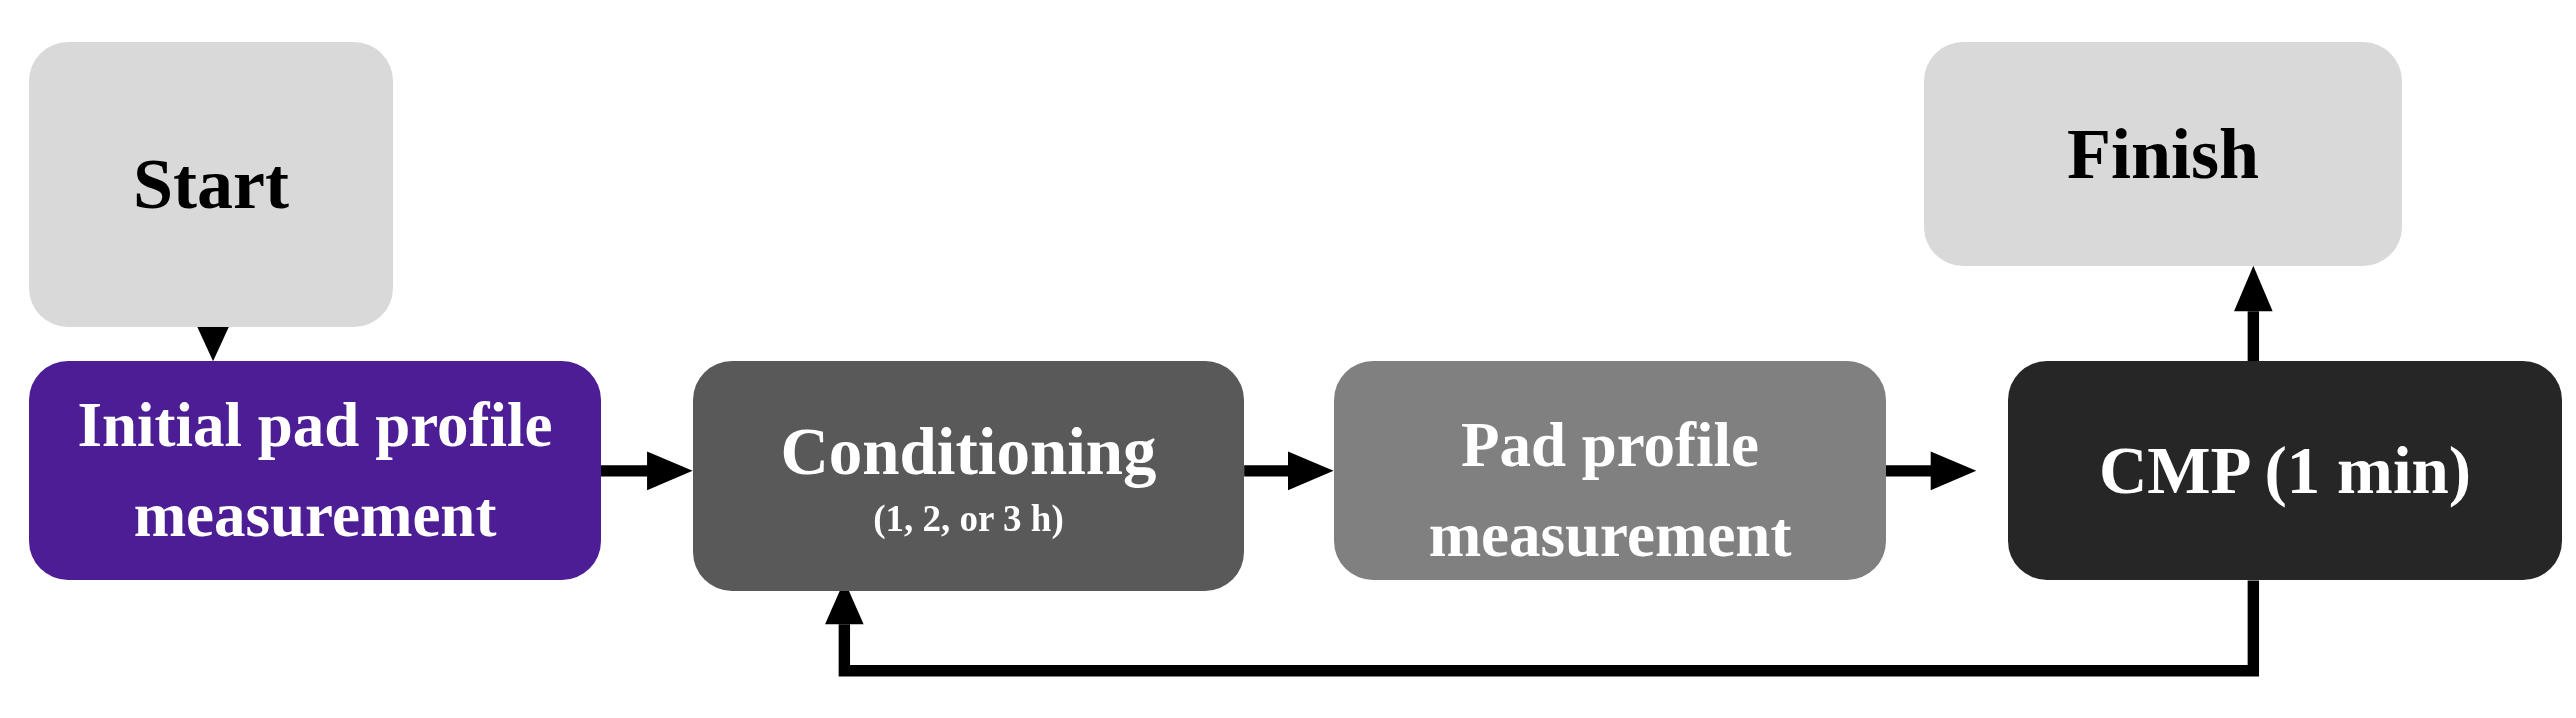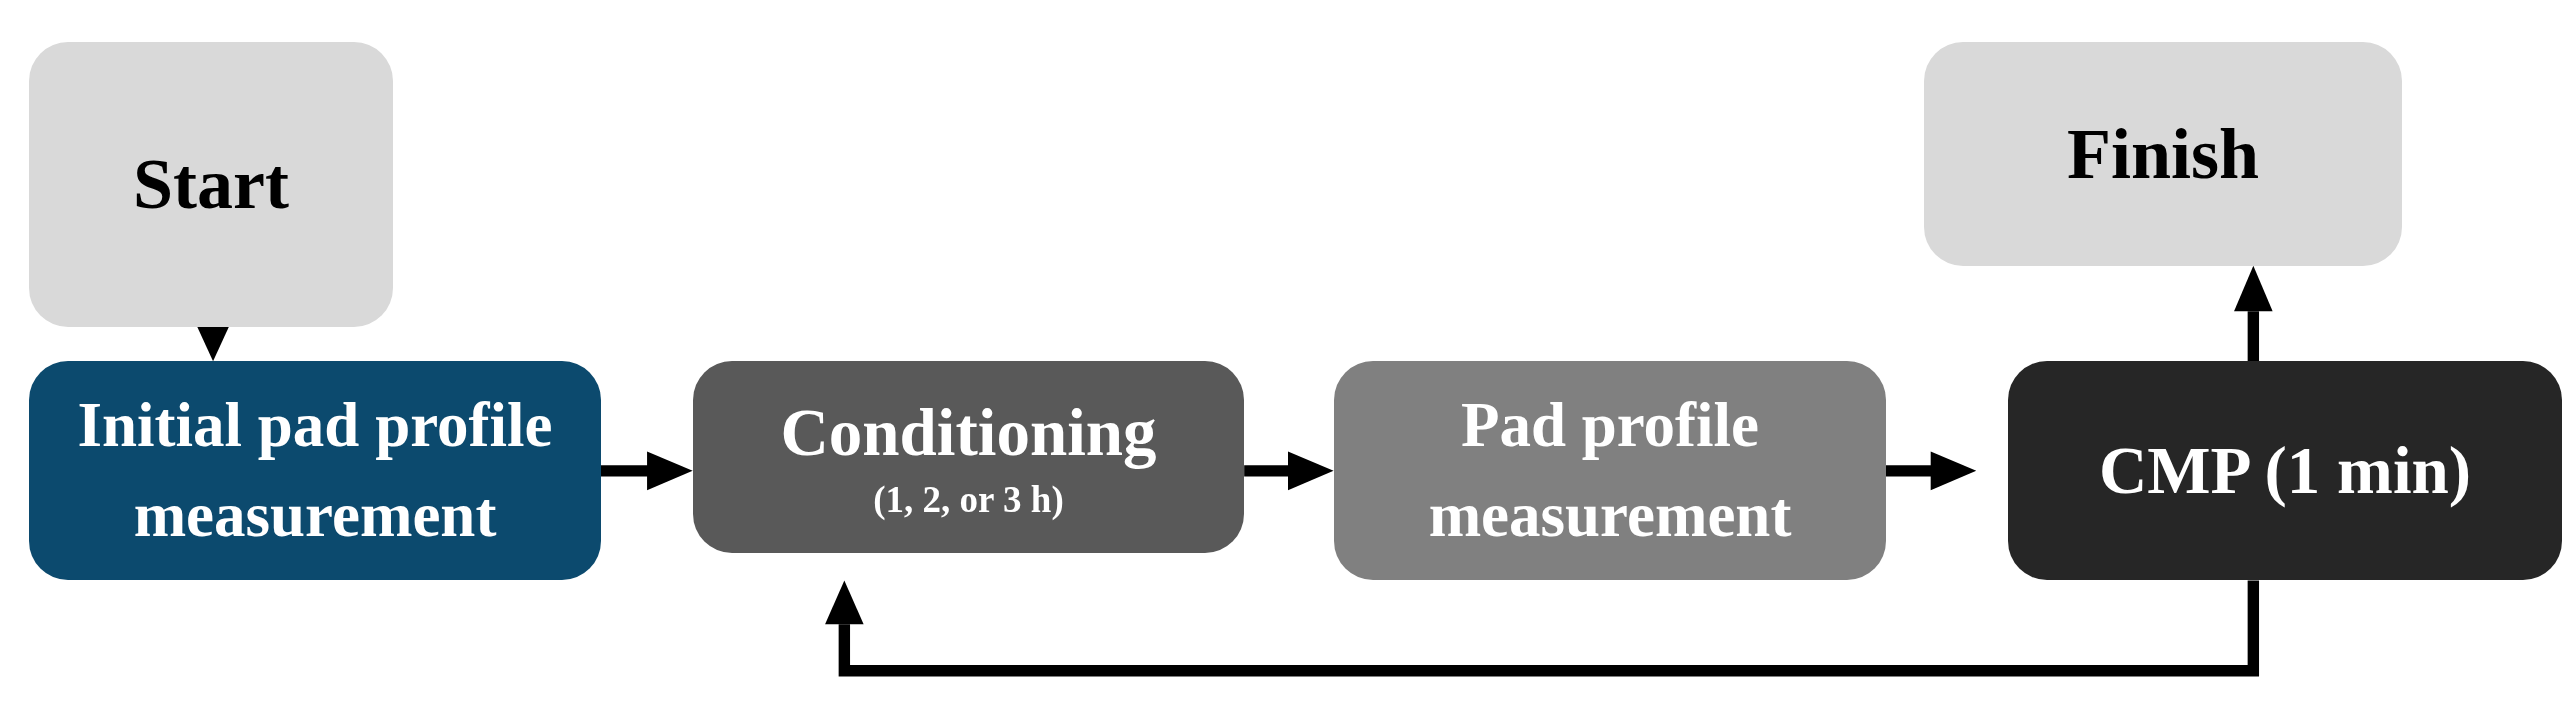--- a/index.html
+++ b/index.html
@@ -32,21 +32,21 @@
     justify-content: center;
     text-align: center;
     font-weight: bold;
     white-space: nowrap;
   }
   
   #n-start  { left: 29px;   top: 42px;  width: 364px; height: 285px; font-size: 72px; background: #d9d9d9; color: #000; }
   #n-finish { left: 1924px; top: 42px;  width: 478px; height: 224px; font-size: 72px; background: #d9d9d9; color: #000; }
   
   #n-initial      { left: 29px;   top: 361px; width: 572px; height: 219px; font-size: 63px; line-height: 1.42; background: #808080; color: #fff; }
-  #n-conditioning { left: 693px;  top: 361px; width: 551px; height: 192px; background: #595959; color: #fff; }
+  #n-conditioning { left: 693px;  top: 361px; width: 551px; height: 230px; background: #595959; color: #fff; }
   #n-pad          { left: 1334px; top: 361px; width: 552px; height: 219px; font-size: 63px; line-height: 1.42; background: #808080; color: #fff; }
   #n-cmp          { left: 1976px; top: 361px; width: 554px; height: 219px; font-size: 67px; background: #262626; color: #fff; }
   #n-conditioning .main { font-size: 67px; line-height: 1.15; }
   #n-conditioning .sub  { font-size: 37px; line-height: 1.1; margin-top: 8.8px; }
 </style>
 </head>
 <body>
 
 <div class="canvas">
 
@@ -74,31 +74,31 @@
     <g>
       <polyline points="2570,662 2570,765 963,765 963,712"></polyline>
       <polygon points="963,662 941,712 985,712"></polygon>
     </g>
   </svg>
 
   <div class="node" id="n-start" style="background: rgb(217, 217, 217); color: rgb(0, 0, 0);">
     <span>Start</span>
   </div>
 
-  <div class="node" id="n-initial" style="background: #0c4a6e; color: rgb(255, 255, 255);">
+  <div class="node" id="n-initial" style="background: #4c1d95; color: rgb(255, 255, 255);">
     <span>Initial pad profile</span>
     <span>measurement</span>
   </div>
 
   <div class="node" id="n-conditioning" style="background: rgb(89, 89, 89); color: rgb(255, 255, 255);">
     <span class="main">Conditioning</span>
     <span class="sub">(1, 2, or 3 h)</span>
   </div>
 
-  <div class="node" id="n-pad" style="background: rgb(128, 128, 128); color: rgb(255, 255, 255);">
+  <div class="node" id="n-pad" style="background: rgb(128, 128, 128); color: rgb(255, 255, 255); justify-content: flex-end;">
     <span>Pad profile</span>
     <span>measurement</span>
   </div>
 
   <div class="node" id="n-cmp" style="background: rgb(38, 38, 38); color: rgb(255, 255, 255); margin-left: 32px;">
     <span>CMP (1 min)</span>
   </div>
 
   <div class="node" id="n-finish" style="background: rgb(217, 217, 217); color: rgb(0, 0, 0);">
     <span>Finish</span>

